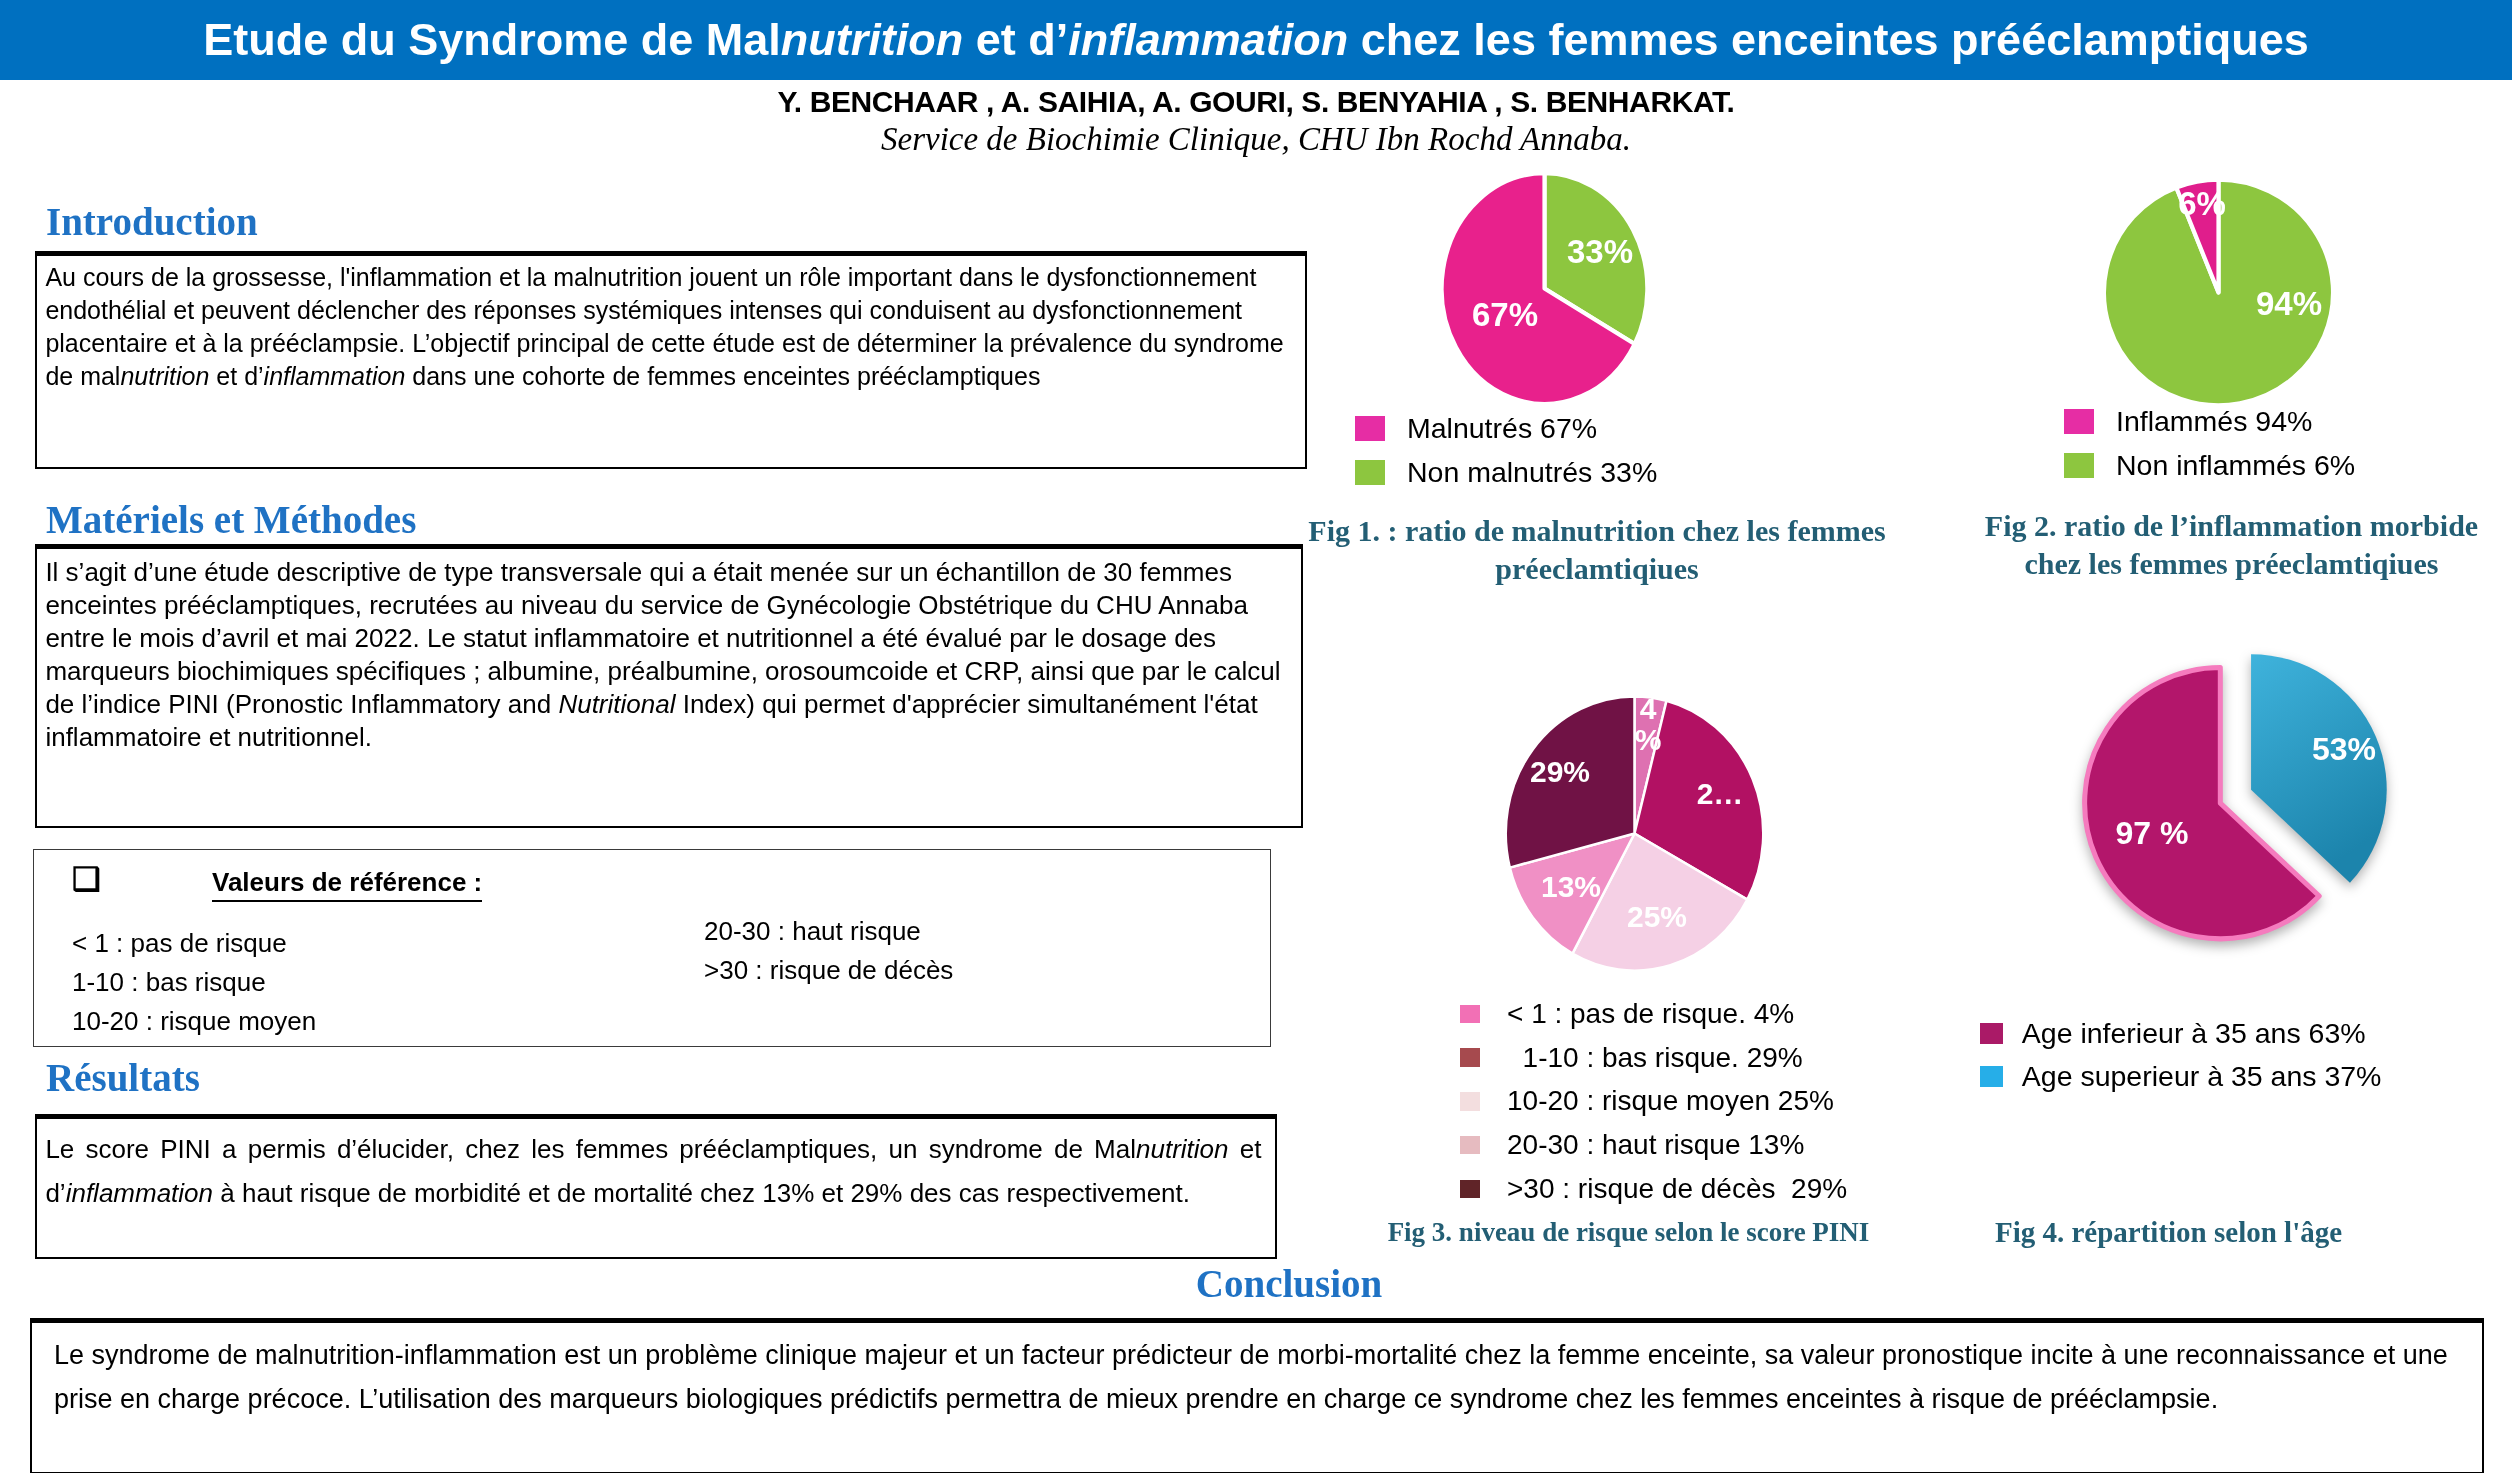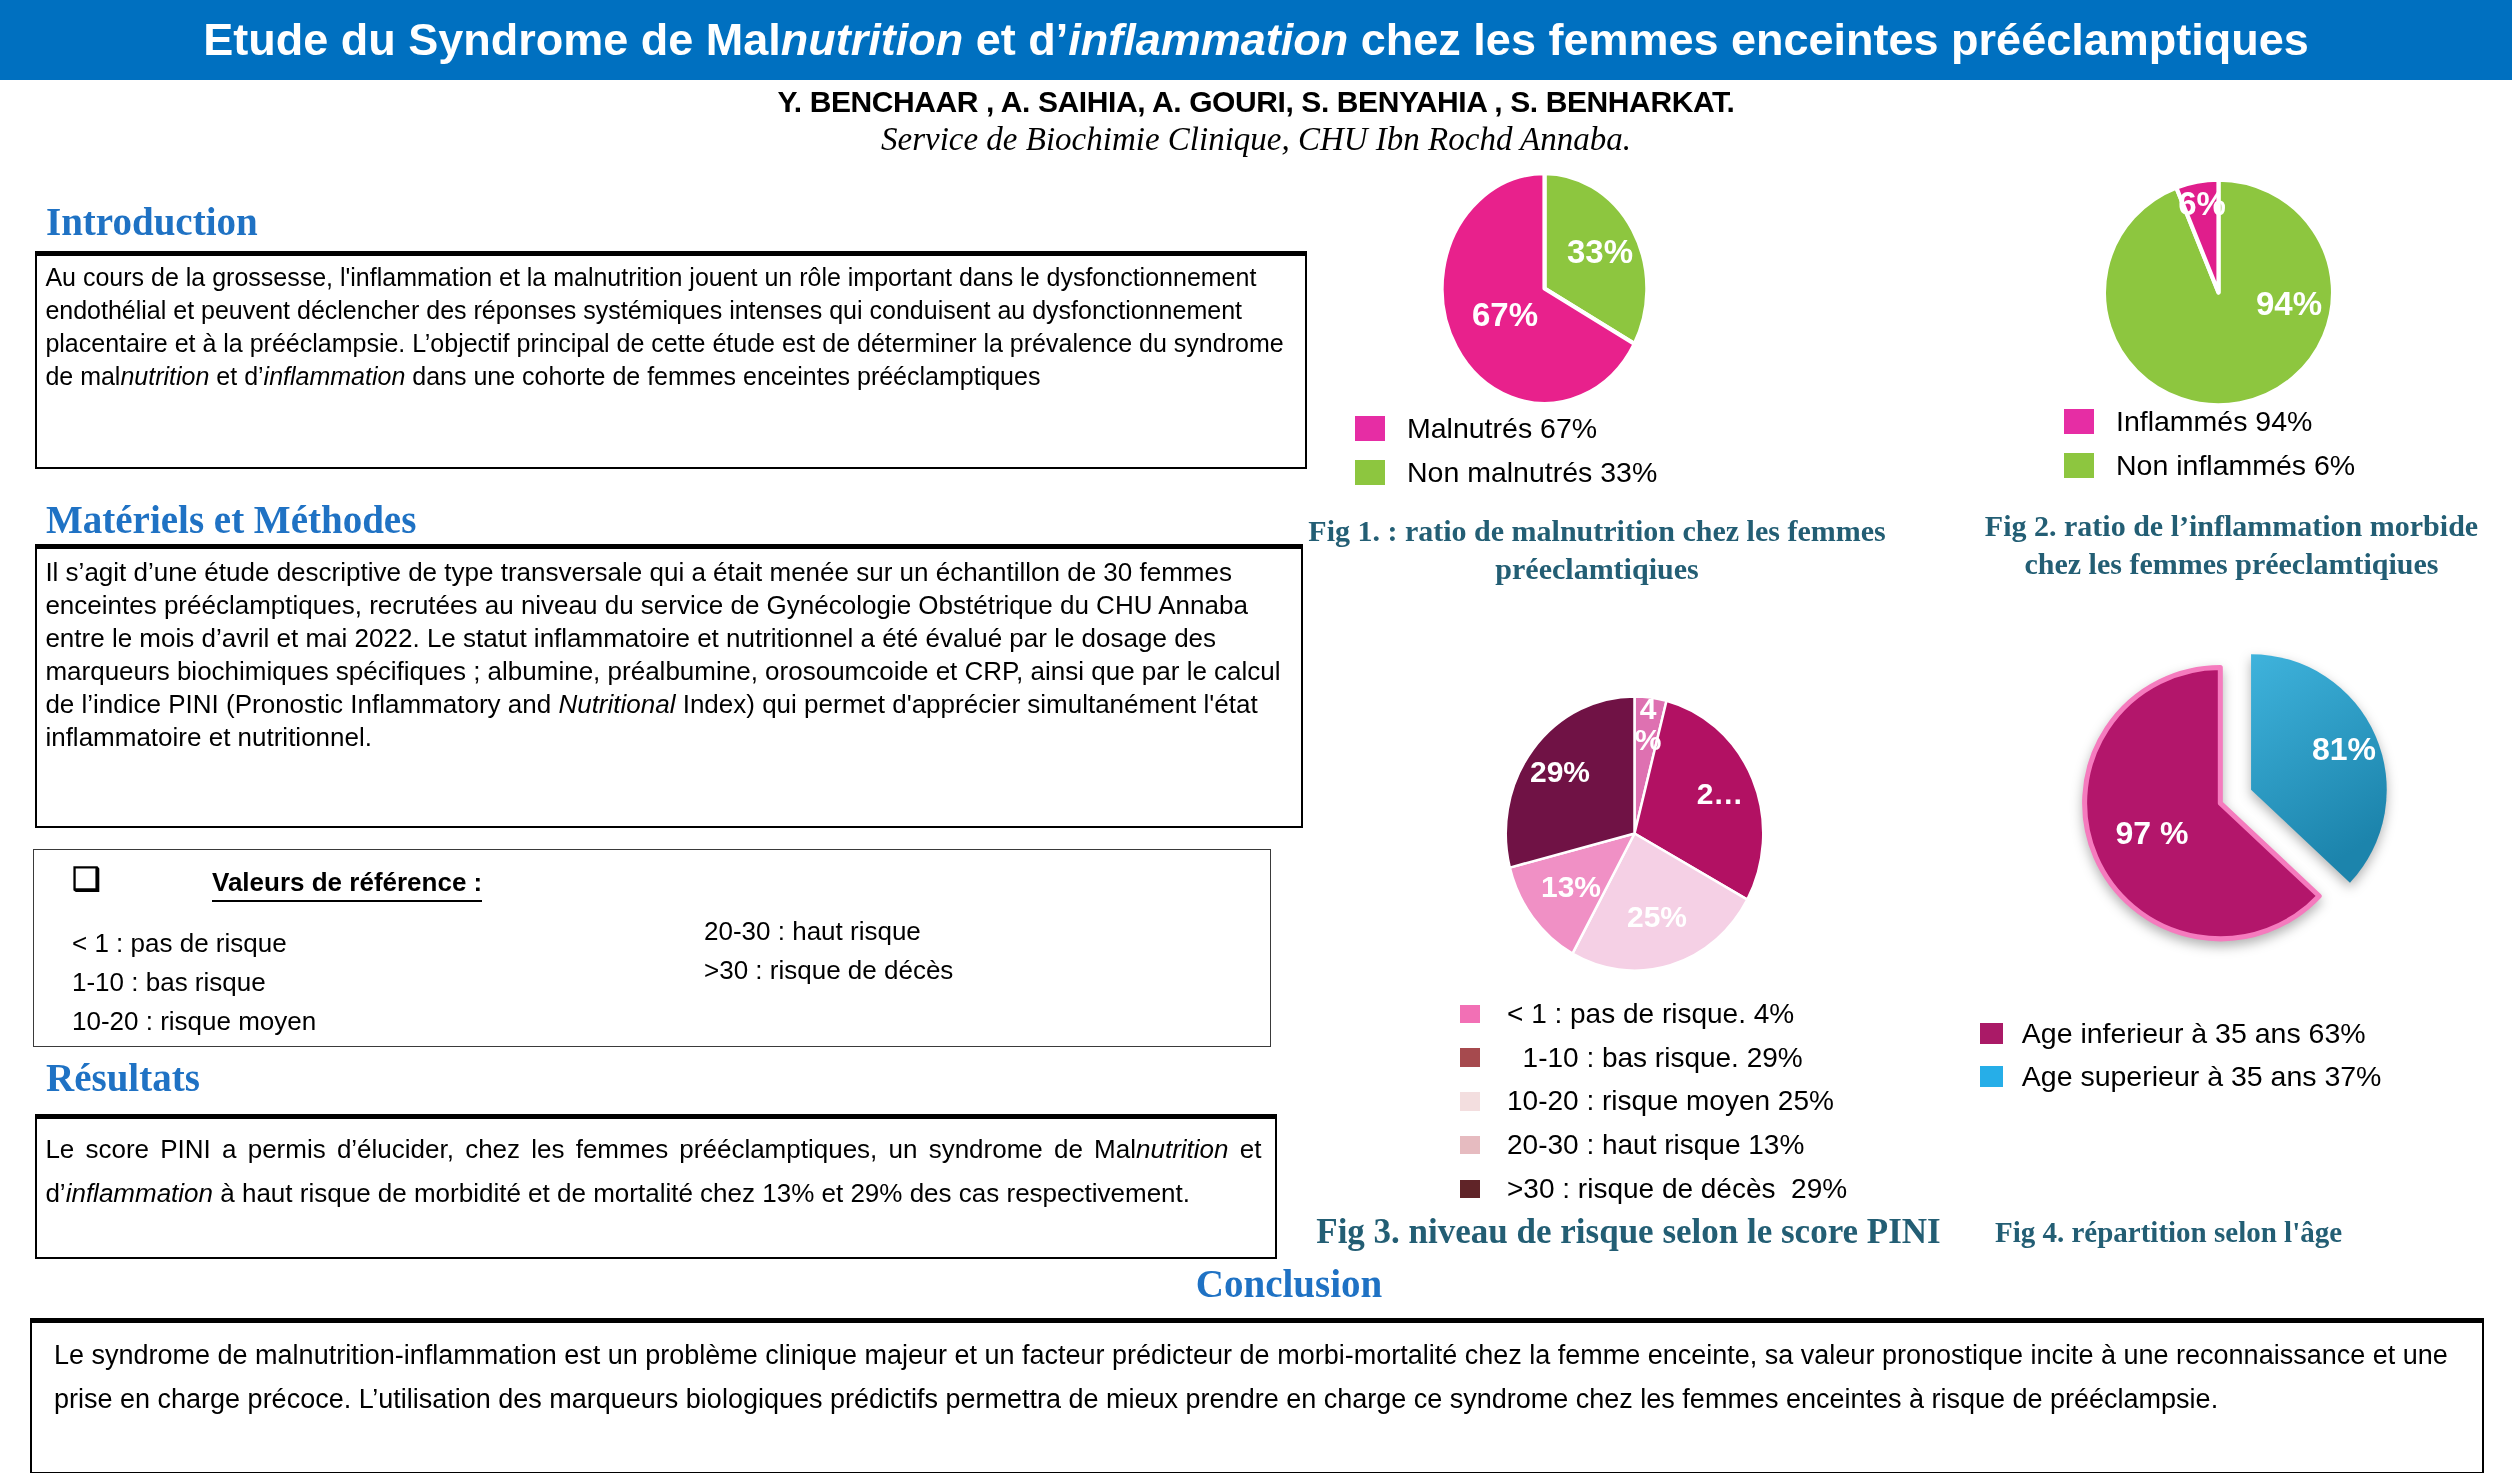--- a/index.html
+++ b/index.html
@@ -70,21 +70,21 @@
   #legend4{left:1980px;top:1017px;}
   #legend4 .legend-row{margin-bottom:10px;}
   #legend4 .legend-marker{width:23.4px;height:21px;margin-right:18.4px;}
   #legend4 .legend-label{font-size:28.5px;}
 
   
   .fig-caption{font-family:"Liberation Serif",serif;font-weight:bold;color:var(--caption-teal);
     font-size:30px;line-height:38px;}
   #cap1{left:1304px;top:512px;width:586px;text-align:center;}
   #cap2{left:1955px;top:507px;width:553px;text-align:center;}
-  #cap3{left:1306px;top:1213px;width:645px;text-align:center;font-size:35px;}
+  #cap3{left:1306px;top:1213px;width:645px;text-align:center;font-size:27px;}
   #cap4{left:1934px;top:1213px;width:469px;text-align:center;font-size:29px;}
 </style>
 </head>
 <body>
 
 <div class="abs" id="header-bar">
   <h1 id="poster-title"><span>Etude du Syndrome de Mal</span><i>nutrition</i><span> et d’</span><i>inflammation</i><span> chez les femmes enceintes prééclamptiques</span></h1>
 </div>
 
 <div class="abs" id="authors-line">Y. BENCHAAR , A. SAIHIA,  A. GOURI,  S. BENYAHIA , S. BENHARKAT.</div>
@@ -184,21 +184,21 @@
 
 <div class="abs pie-wrap" id="pie4"><svg width="335" height="335" viewBox="0 0 400 400" style="overflow: visible;">
       <defs>
         <linearGradient id="grad3_0" x1="0" y1="0" x2="0.4" y2="1">
           <stop offset="0" stop-color="#3FB3DC"></stop>
           <stop offset="1" stop-color="#1C84AC"></stop>
         </linearGradient>
       </defs>
       <path d="M 231.71018502735924 174.11408437460878 L 231.71018502735924 12.11408437460878 A 162 162 0 0 1 349.80310266962795 285.0107155350563 Z" fill="url(#grad3_0)" style="filter: drop-shadow(rgba(0, 0, 0, 0.3) 0px 6px 7px);"></path>
       <path d="M 195 190 L 313.09291764226873 300.89663116044755 A 162 162 0 1 1 194.99999999999997 28 Z" fill="#B3166B" stroke="#F57BBE" stroke-width="6" stroke-linejoin="round" style="filter: drop-shadow(rgba(0, 0, 0, 0.3) 0px 6px 7px);"></path>
-    </svg><div class="pie-label" style="left: 287px; top: 105px; font-size: 32px;">81%</div><div class="pie-label" style="left: 95px; top: 189px; font-size: 32px;">97 %</div></div>
+    </svg><div class="pie-label" style="left: 287px; top: 105px; font-size: 32px;">53%</div><div class="pie-label" style="left: 95px; top: 189px; font-size: 32px;">97 %</div></div>
 <div class="abs legend" id="legend4">
     <div class="legend-row">
       <span class="legend-marker" style="background: rgb(170, 26, 103);"></span>
       <span class="legend-label">Age inferieur à 35 ans 63%</span>
     </div>
     <div class="legend-row">
       <span class="legend-marker" style="background: rgb(38, 174, 232);"></span>
       <span class="legend-label">Age superieur à 35 ans 37%</span>
     </div>
   </div>

